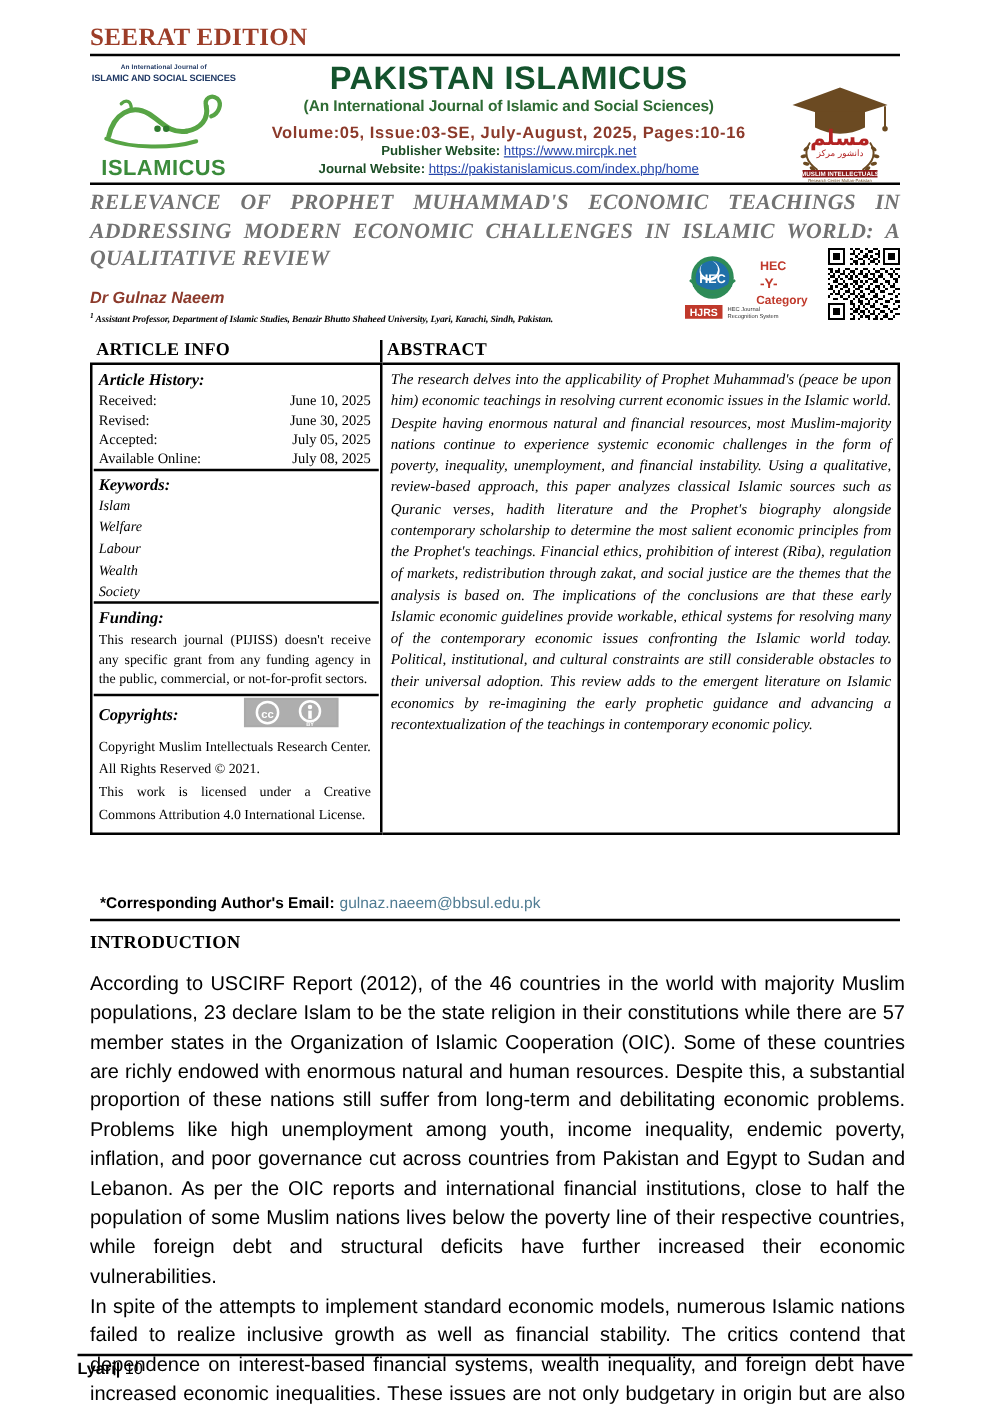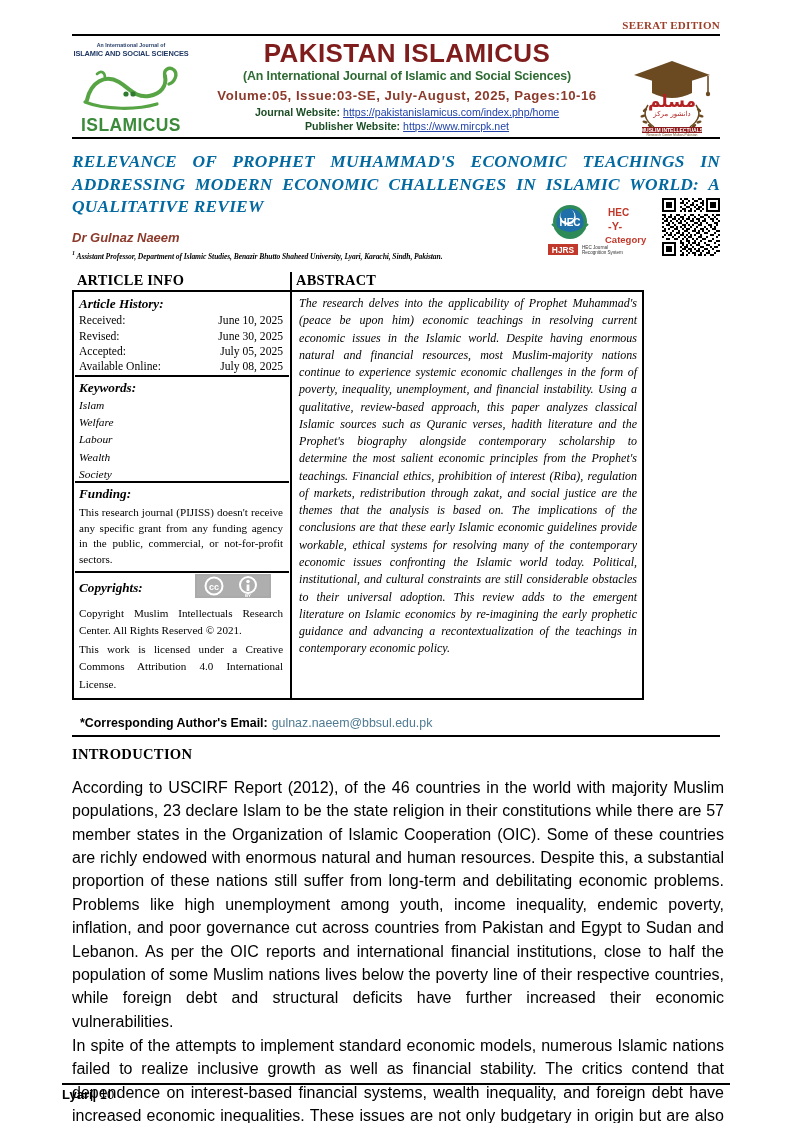--- a/index.html
+++ b/index.html
@@ -16,24 +16,24 @@
   }
 
   .page { position: relative; width: 794px; height: 1123px; }
 
   
   .masthead {
     position: absolute;
     left: 72px; top: 20px; width: 648px;
   }
   .seerat-edition {
-    text-align: right;
+    text-align: left;
     font-family: "Liberation Serif", serif;
     font-weight: bold;
-    font-size: 11px;
+    font-size: 20px;
     letter-spacing: .3px;
     color: #9C3D28;
     line-height: 1.05;
     padding-bottom: 2px;
   }
   .masthead-rule { border-top: 2.2px solid #000; width: 648px; }
 
   .masthead-body {
     display: flex;
     align-items: stretch;
@@ -66,21 +66,21 @@
   }
 
   .masthead-center {
     flex: 1 1 auto;
     text-align: center;
     padding: 3px 2px 3px 2px;
   }
   .journal-title {
     font-family: "Liberation Sans", sans-serif;
     font-weight: bold; font-size: 26px;
-    color: #7f1d1d; letter-spacing: .4px;
+    color: #14532d; letter-spacing: .4px;
     line-height: 1.12;
   }
   .journal-sub {
     font-family: "Liberation Sans", sans-serif;
     font-weight: bold; font-size: 12.4px;
     color: #2E6B33; letter-spacing: -.1px;
     line-height: 1.25; margin-top: 1px;
   }
   .vol-line {
     font-family: "Liberation Sans", sans-serif;
@@ -103,21 +103,21 @@
   .mir-logo { width: 88px; height: 84px; }
 
   
   .title-block {
     position: absolute; left: 72px; top: 150px; width: 648px;
   }
   .paper-title {
     font-family: "Liberation Serif", serif;
     font-style: italic; font-weight: bold;
     font-size: 17.4px; line-height: 1.30;
-    color: #0369a1;
+    color: #737373;
     text-align: justify;
     letter-spacing: .2px;
   }
   .author-name {
     font-family: "Liberation Sans", sans-serif;
     font-style: italic; font-weight: bold;
     font-size: 13px; color: #8C3A2B;
     margin-top: 12px;
   }
   .affil {
@@ -130,21 +130,21 @@
 
   .badges {
     position: absolute; right: 0px; top: 48px;
     display: flex; align-items: flex-end; gap: 4px;
   }
   .hec-badge { width: 112px; height: 58px; position: relative; }
   .qr { width: 58px; height: 58px; }
 
   
   .info-table {
-    position: absolute; left: 72px; top: 272px; width: 572px;
+    position: absolute; left: 72px; top: 272px; width: 648px;
     border-collapse: collapse;
   }
   .col-left  { width: 232px; vertical-align: top; }
   .col-right { width: 416px; vertical-align: top; }
 
   .hdr-row td {
     border-bottom: 2.4px solid #000;
     padding: 0 0 1px 4px;
   }
   .hdr-text {
@@ -271,26 +271,26 @@
           </svg>
         </div>
         <div class="ll-name">ISLAMICUS</div>
       </div>
 
       <div class="masthead-center">
         <div class="journal-title">PAKISTAN ISLAMICUS</div>
         <div class="journal-sub">(An International Journal of Islamic and Social Sciences)</div>
         <div class="vol-line">Volume:05, Issue:03-SE, July-August, 2025, Pages:10-16</div>
         <div class="web-line">
+          <span>Publisher Website:</span>
+          <span class="url">https://www.mircpk.net</span>
+        </div>
+        <div class="web-line">
           <span>Journal Website:</span>
           <span class="url">https://pakistanislamicus.com/index.php/home</span>
-        </div>
-        <div class="web-line">
-          <span>Publisher Website:</span>
-          <span class="url">https://www.mircpk.net</span>
         </div>
       </div>
 
       <div class="logo-right">
         <svg class="mir-logo" viewBox="0 0 88 84">
 
           <polygon points="44,8 82,22 44,34 6,22" fill="#6B4A22"></polygon>
           <path d="M24 27 L24 40 Q44 50 64 40 L64 27" fill="#6B4A22"></path>
           <line x1="80" y1="23" x2="80" y2="40" stroke="#6B4A22" stroke-width="1.6"></line>
           <circle cx="80" cy="41" r="2.2" fill="#6B4A22"></circle>

